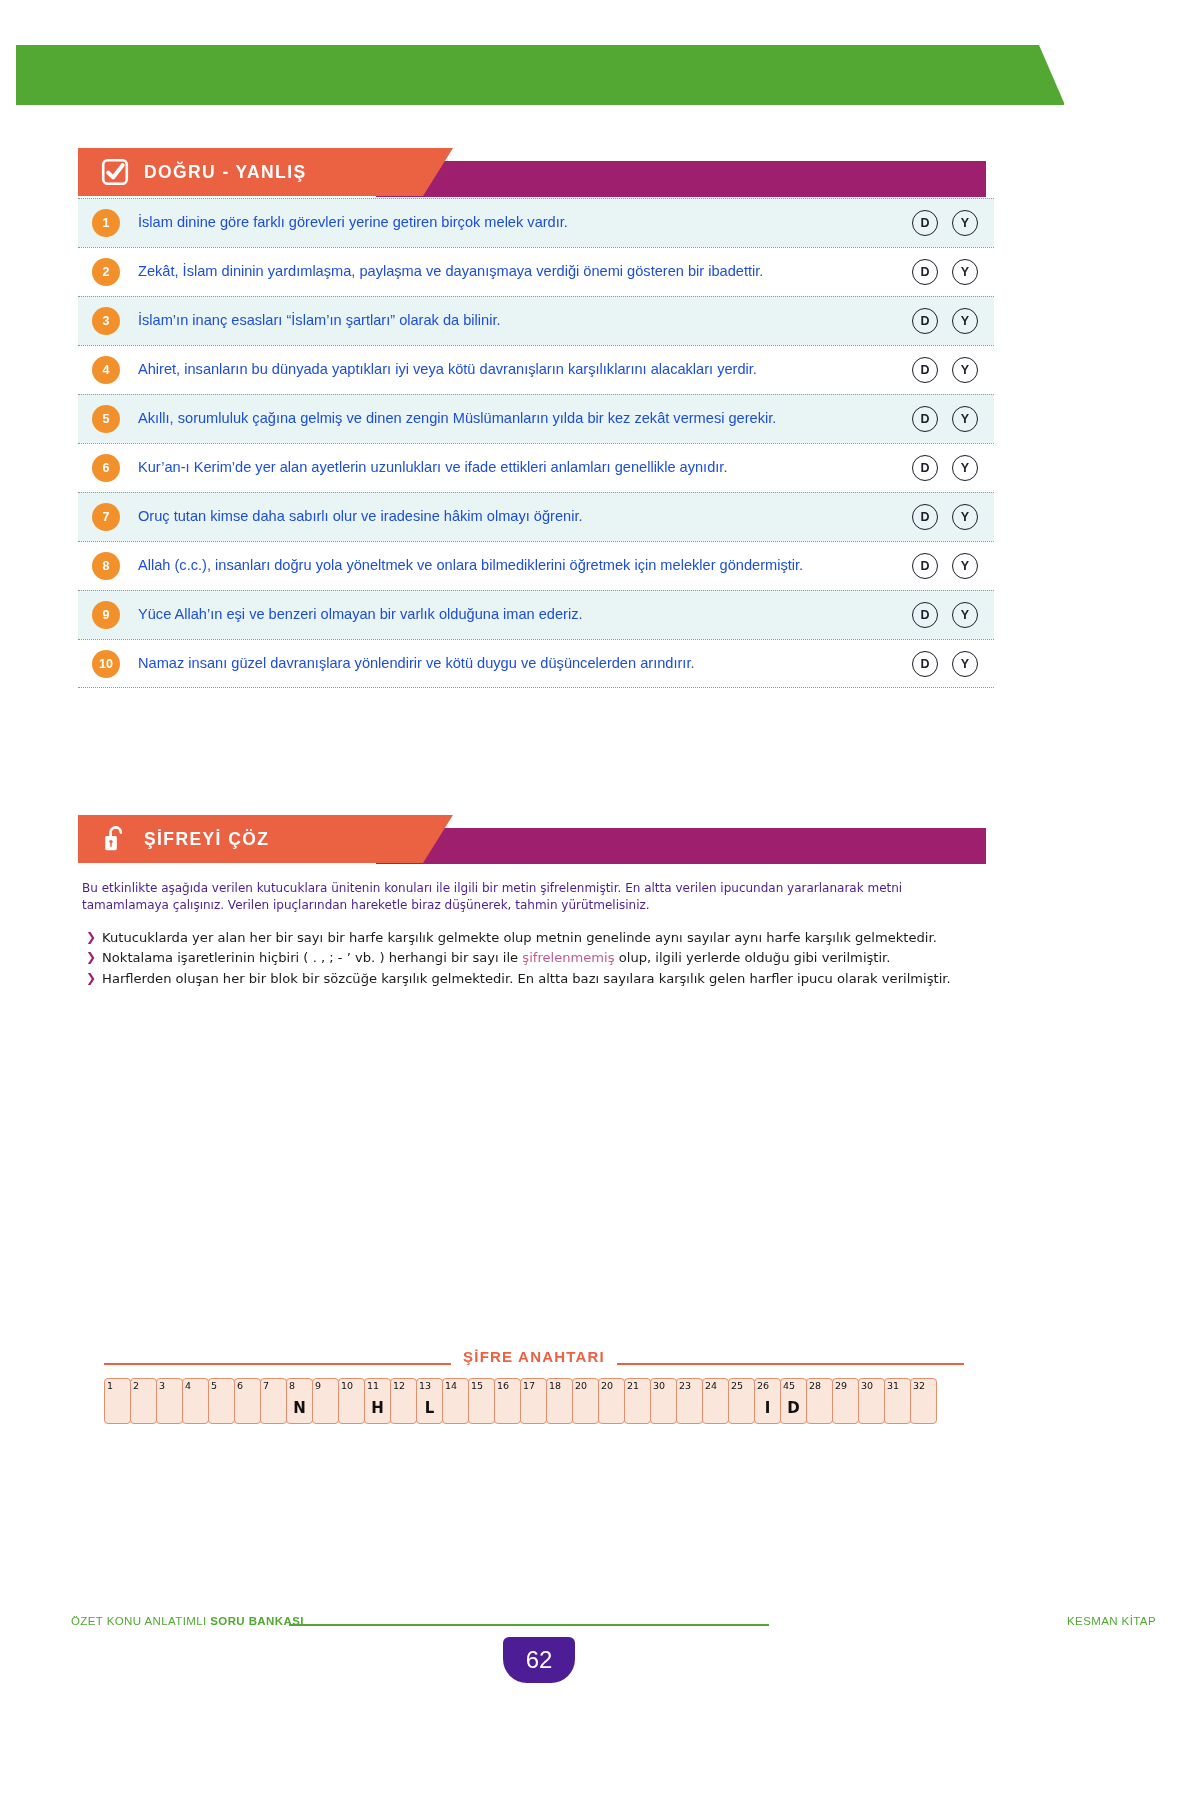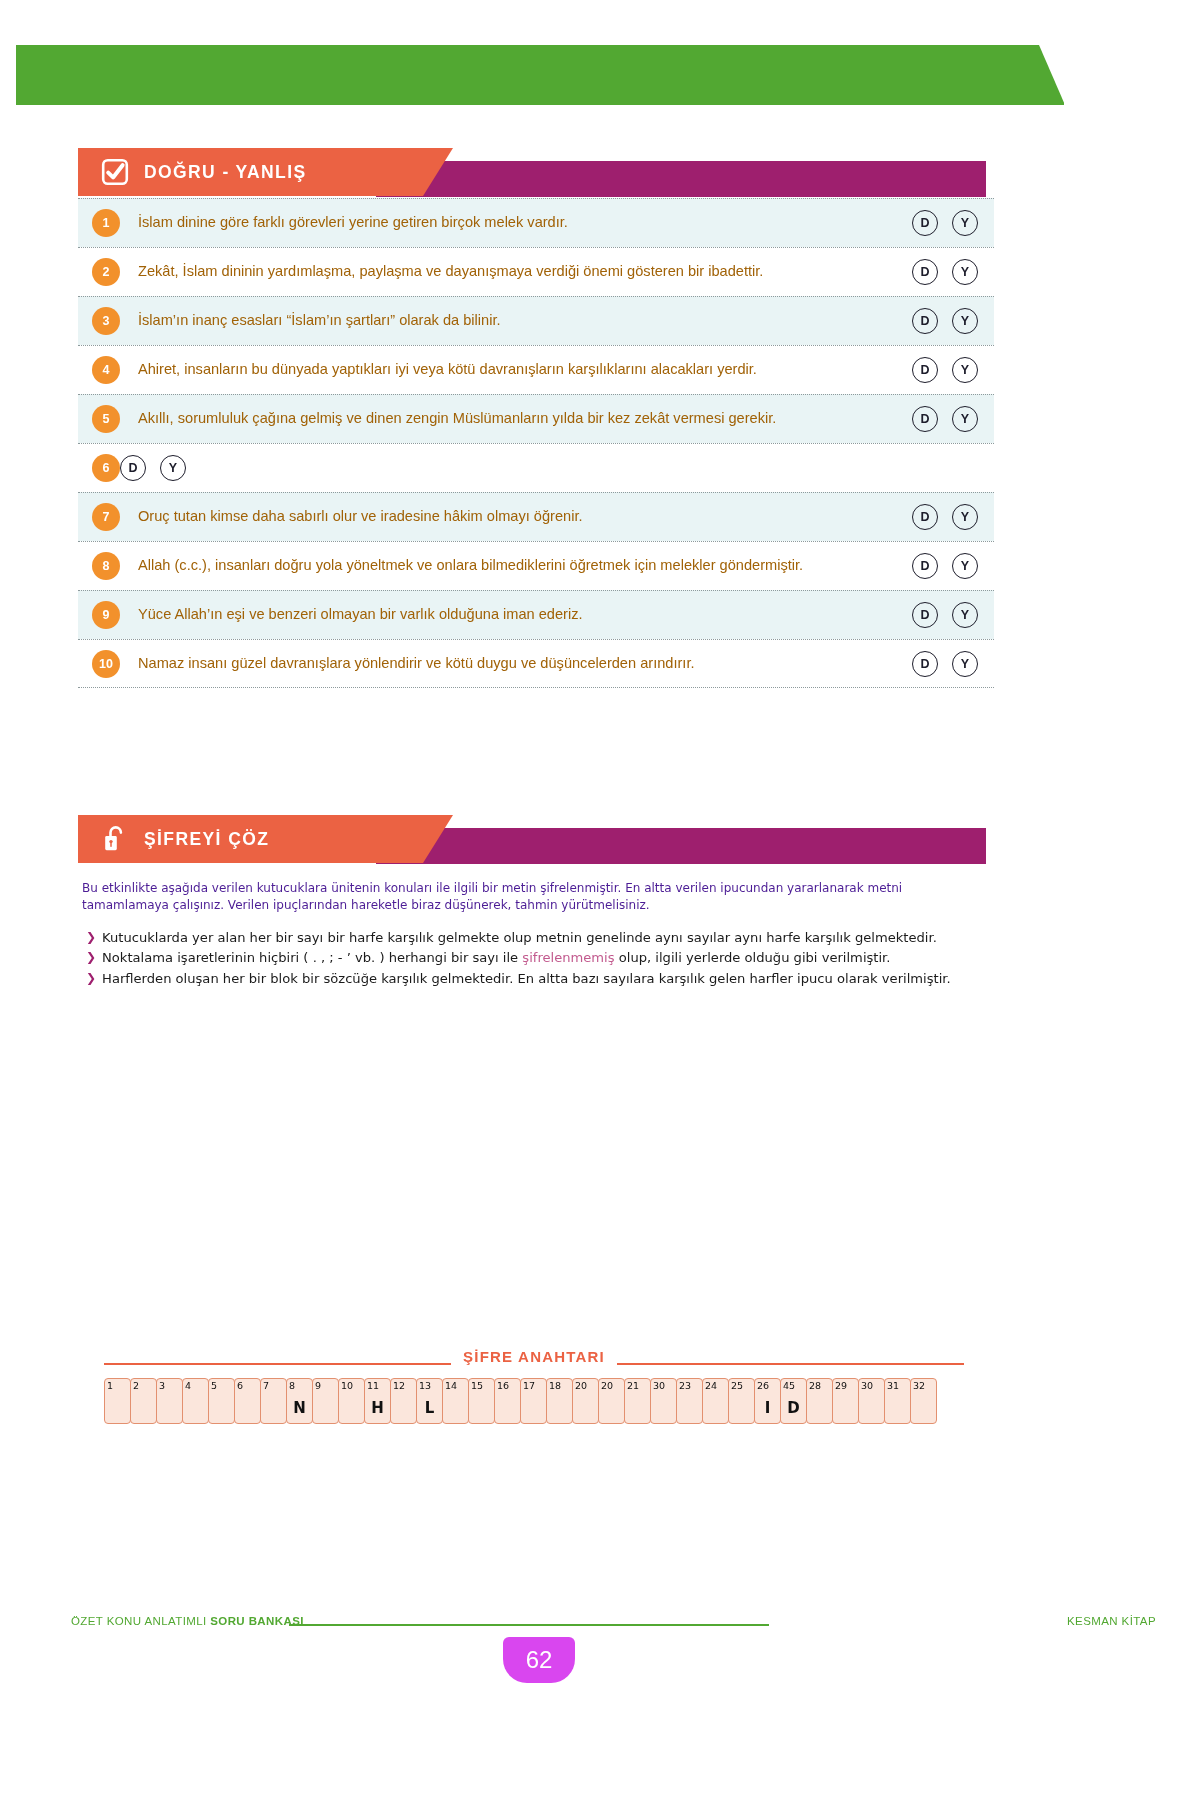--- a/index.html
+++ b/index.html
@@ -64,21 +64,21 @@
   .tf-row:last-child { border-bottom:1px dotted #8d9a9c; }
   .tf-row.shade { background:#e9f4f5; }
   .tf-num {
     width:28px; height:28px; border-radius:50%;
     background:#f2912c; color:#fff;
     font-size:12.5px; font-weight:bold;
     display:flex; align-items:center; justify-content:center;
     margin-left:14px; flex:none;
   }
   .tf-text {
-    margin-left:18px; font-size:14.6px; color:#a16207;
+    margin-left:18px; font-size:14.6px; color:#1d4ed8;
     flex:1 1 auto; line-height:1.2; padding-right:10px;
   }
   .tf-opts { display:flex; gap:14px; margin-right:16px; flex:none; }
   .opt {
     width:26px; height:26px; border-radius:50%;
     border:1.6px solid #1d1d2b; color:#1d1d2b;
     font-size:12.5px; font-weight:bold;
     display:flex; align-items:center; justify-content:center;
     background:transparent;
   }
@@ -136,21 +136,21 @@
     position:absolute; left:55px; top:0; font-size:11.5px; color:#52a832;
     letter-spacing:.4px; white-space:nowrap;
   }
   .f-left b { color:#52a832; }
   .f-right {
     position:absolute; right:60px; top:0; font-size:11.5px; color:#52a832;
     letter-spacing:.4px; white-space:nowrap;
   }
   .page-badge {
     position:absolute; left:487px; top:22px; width:72px; height:46px;
-    background:#d946ef; border-radius:6px 6px 24px 24px;
+    background:#4c1d95; border-radius:6px 6px 24px 24px;
     display:flex; align-items:center; justify-content:center;
     color:#fff; font-size:24px;
   }
 </style>
 </head>
 <body>
 
 <div class="page">
 
   <div class="top-green-bar"></div>
@@ -211,20 +211,21 @@
       <div class="tf-num">5</div>
       <div class="tf-text">Akıllı, sorumluluk çağına gelmiş ve dinen zengin Müslümanların yılda bir kez zekât vermesi gerekir.</div>
       <div class="tf-opts">
         <div class="opt">D</div>
         <div class="opt">Y</div>
       </div>
     </div>
 
     <div class="tf-row">
       <div class="tf-num">6</div>
+      <div class="tf-text">Kur’an-ı Kerim’de yer alan ayetlerin uzunlukları ve ifade ettikleri anlamları genellikle aynıdır.</div>
       <div class="tf-opts">
         <div class="opt">D</div>
         <div class="opt">Y</div>
       </div>
     </div>
 
     <div class="tf-row shade">
       <div class="tf-num">7</div>
       <div class="tf-text">Oruç tutan kimse daha sabırlı olur ve iradesine hâkim olmayı öğrenir.</div>
       <div class="tf-opts">

